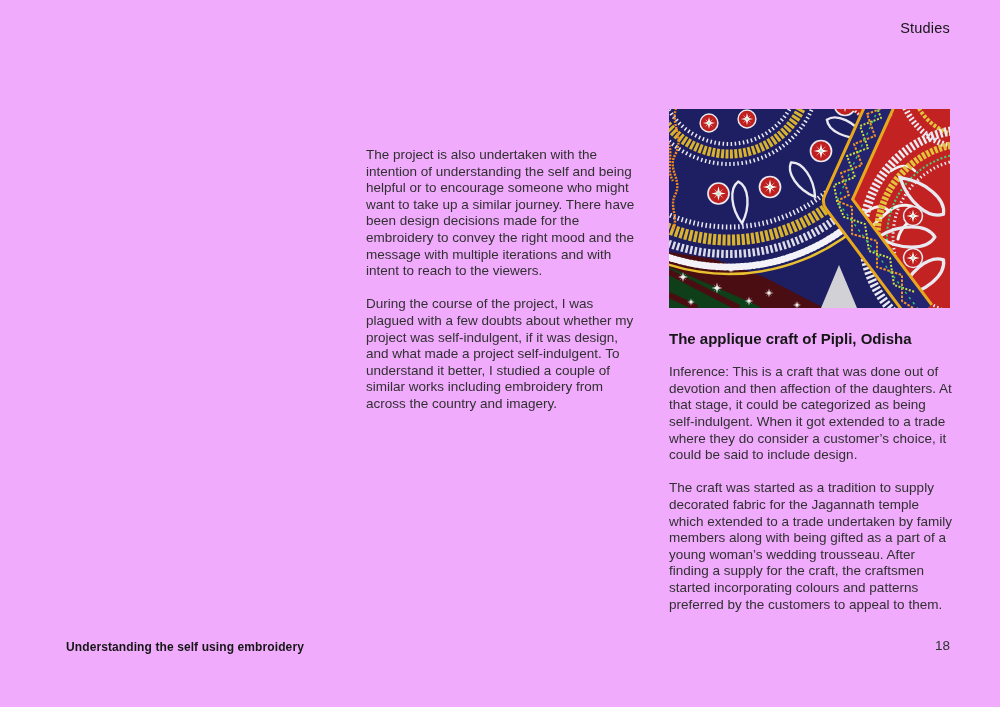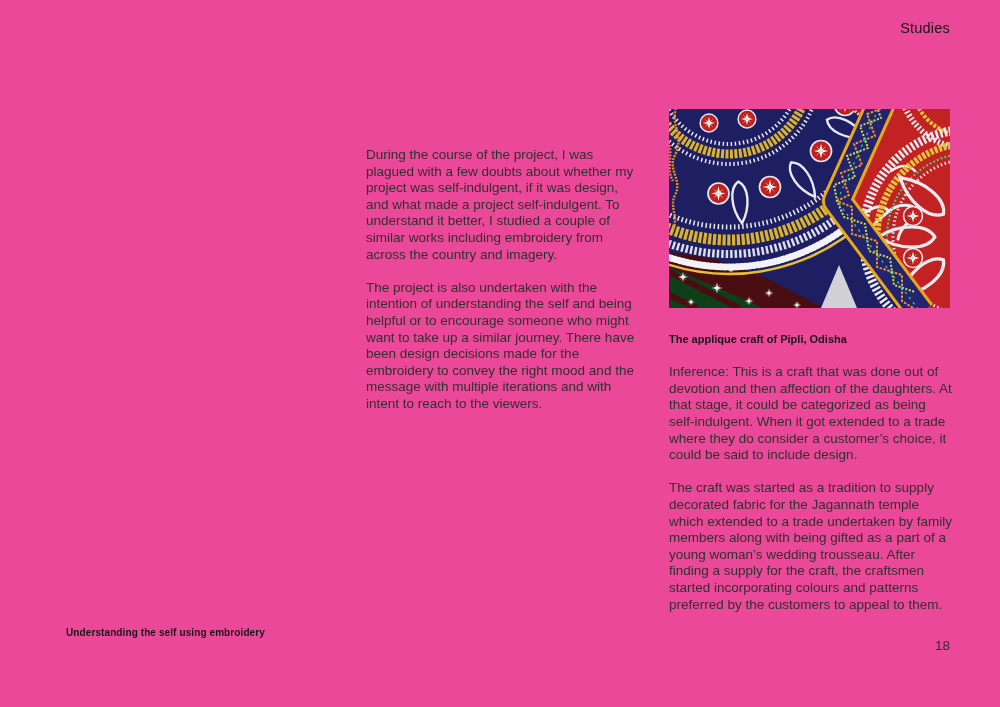--- a/index.html
+++ b/index.html
@@ -1,53 +1,53 @@
 <!DOCTYPE html>
 <html><head>
 <meta charset="utf-8">
 <style>
   html,body{margin:0;padding:0;background:#ffffff;}
   .page{
-    position:relative;width:1000px;height:707px;background:#ec4899;
+    position:relative;width:1000px;height:707px;background:#f0abfc;
     font-family:"Liberation Sans", sans-serif;color:#303030;overflow:hidden;
   }
   .studies{
     position:absolute;top:20px;right:50px;font-size:14.5px;color:#161616;
     letter-spacing:.2px;
   }
   .left-col{
     position:absolute;left:366px;top:147px;width:278px;
     font-size:13.5px;line-height:16.6px;
   }
   .left-col p{margin:0 0 16.6px 0;}
   .right-col{position:absolute;left:669px;top:109px;width:282px;}
   .photo{margin:0;width:281px;height:199px;display:block;}
   .photo svg{display:block;}
   .right-col h3{
-    font-size:11px;line-height:16.6px;margin:23px 0 0 0;color:#161616;
+    font-size:15px;line-height:16.6px;margin:23px 0 0 0;color:#161616;
   }
   .right-col .body p{
     font-size:13.5px;line-height:16.6px;margin:16.6px 0 0 0;width:284px;
   }
   .footer-title{
-    position:absolute;left:66px;top:627px;font-size:10px;font-weight:bold;
+    position:absolute;left:66px;top:640px;font-size:12px;font-weight:bold;
     color:#161616;letter-spacing:.1px;
   }
   .page-num{position:absolute;top:638px;right:50px;font-size:13.5px;color:#303030;}
 </style>
 </head>
 <body>
 
 <div class="page">
 
   <div class="studies">Studies</div>
 
   <div class="left-col">
+    <p>The project is also undertaken with the intention of understanding the self and being helpful or to encourage someone who might want to take up a similar journey. There have been design decisions made for the embroidery to convey the right mood and the message with multiple iterations and with intent to reach to the viewers.</p>
     <p>During the course of the project, I was plagued with a few doubts about whether my project was self-indulgent, if it was design, and what made a project self-indulgent. To understand it better, I studied a couple of similar works including embroidery from across the country and imagery.</p>
-    <p>The project is also undertaken with the intention of understanding the self and being helpful or to encourage someone who might want to take up a similar journey. There have been design decisions made for the embroidery to convey the right mood and the message with multiple iterations and with intent to reach to the viewers.</p>
   </div>
 
   <div class="right-col">
 
     <figure class="photo">
       <svg width="281" height="199" viewBox="0 0 281 199">
         <defs>
           <g id="star8">
             <path d="M0,-9 L1.6,-2.2 L6.4,-6.4 L2.2,-1.6 L9,0 L2.2,1.6 L6.4,6.4 L1.6,2.2 L0,9 L-1.6,2.2 L-6.4,6.4 L-2.2,1.6 L-9,0 L-2.2,-1.6 L-6.4,-6.4 L-1.6,-2.2 Z"></path>
           </g>

